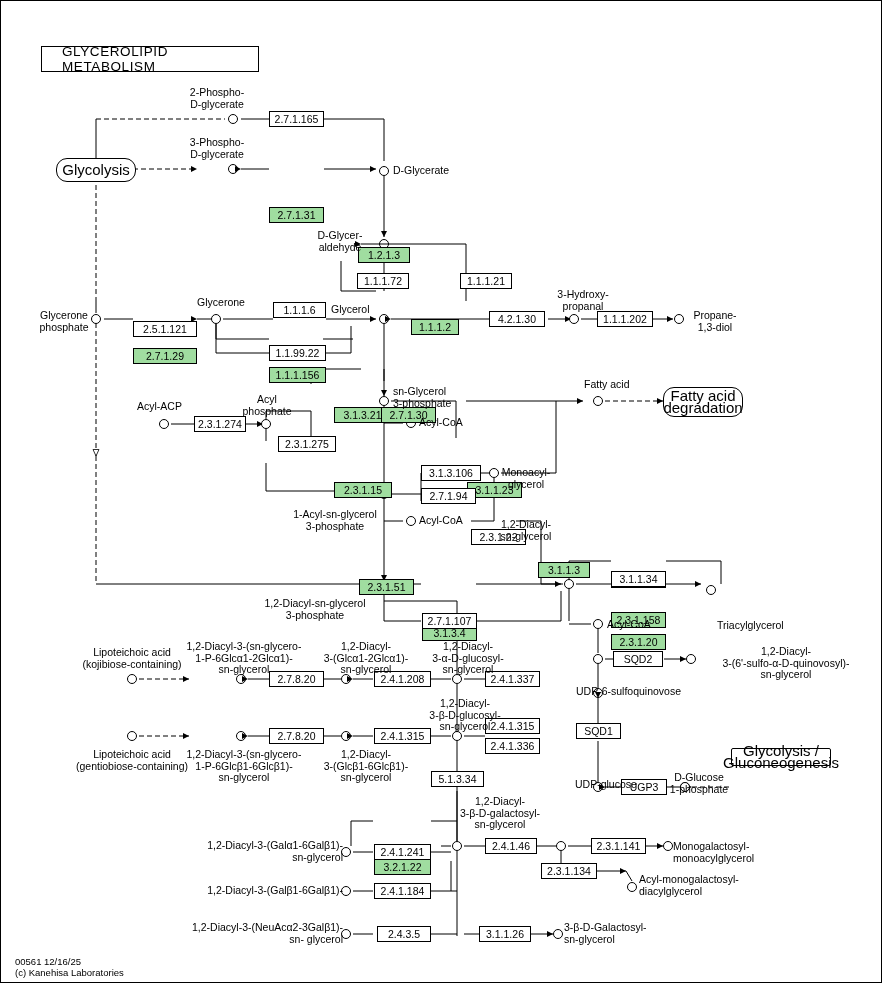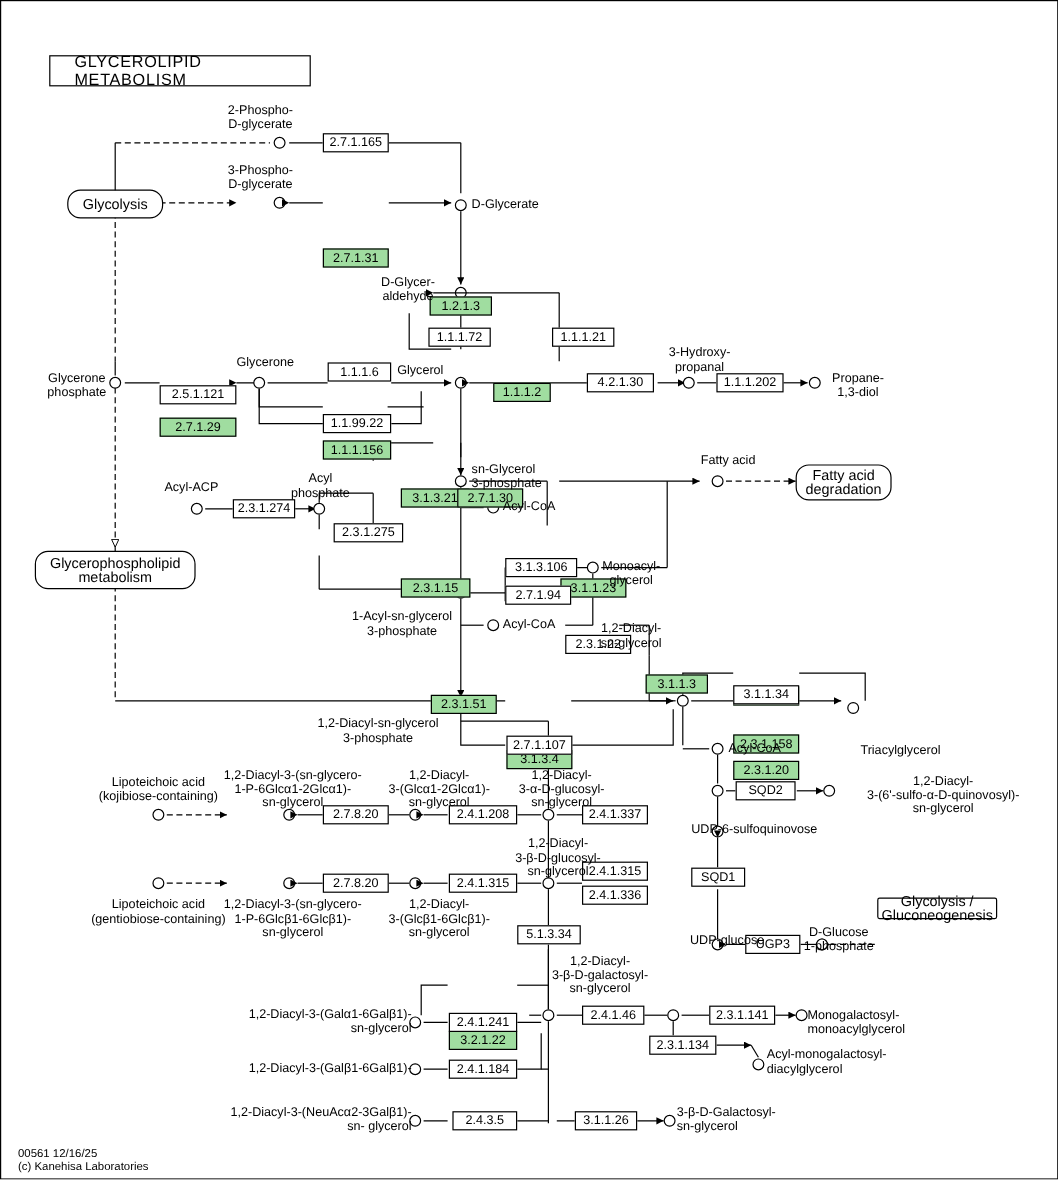--- a/index.html
+++ b/index.html
@@ -32,21 +32,21 @@
   .lbl {
     position:absolute; font-size:10.5px; color:#000; line-height:11.5px;
     white-space:nowrap;
   }
   .lbl.ctr { text-align:center; }
   .lbl.rt  { text-align:right; }
 
   
   .maplink {
     position:absolute; border:1px solid #000; background:#fff;
-    border-radius:11px; font-size:12px; text-align:center;
+    border-radius:11px; font-size:15px; text-align:center;
     display:flex; align-items:center; justify-content:center;
     line-height:12px; box-sizing:border-box; white-space:nowrap;
   }
   .maplink.skew { border-radius:0; }
 
   .footer {
     position:absolute; left:14px; top:955px; font-size:9.5px; line-height:11px;
     color:#000;
   }
 </style>
@@ -257,24 +257,20 @@
     </g>
   </svg>
 
   <div class="maplink" style="left:55px; top:157px; width:80px; height:24px;">
     <span>Glycolysis</span>
   </div>
   <div class="maplink" style="left:662px; top:386px; width:80px; height:30px; flex-direction:column;">
     <span>Fatty acid</span>
       <span>degradation</span>
   </div>
-  <div class="maplink" style="left:28px; top:458px; width:134px; height:32px; flex-direction:column;">
-    <span>Glycerophospholipid</span>
-      <span>metabolism</span>
-  </div>
   <div class="maplink skew" style="left:730px; top:747px; width:100px; height:18px; flex-direction:column; border-radius:2px;">
     <span>Glycolysis /</span>
       <span>Gluconeogenesis</span>
   </div>
 
   <div class="enz" style="left:268px; top:110px; width:55px;">2.7.1.165</div>
   <div class="enz green" style="left:268px; top:160px; width:55px;">2.7.1.31</div>
   <div class="enz green" style="left:357px; top:200px; width:52px;">1.2.1.3</div>
 
   <div class="enz" style="left:356px; top:272px; width:52px;">1.1.1.72</div>

